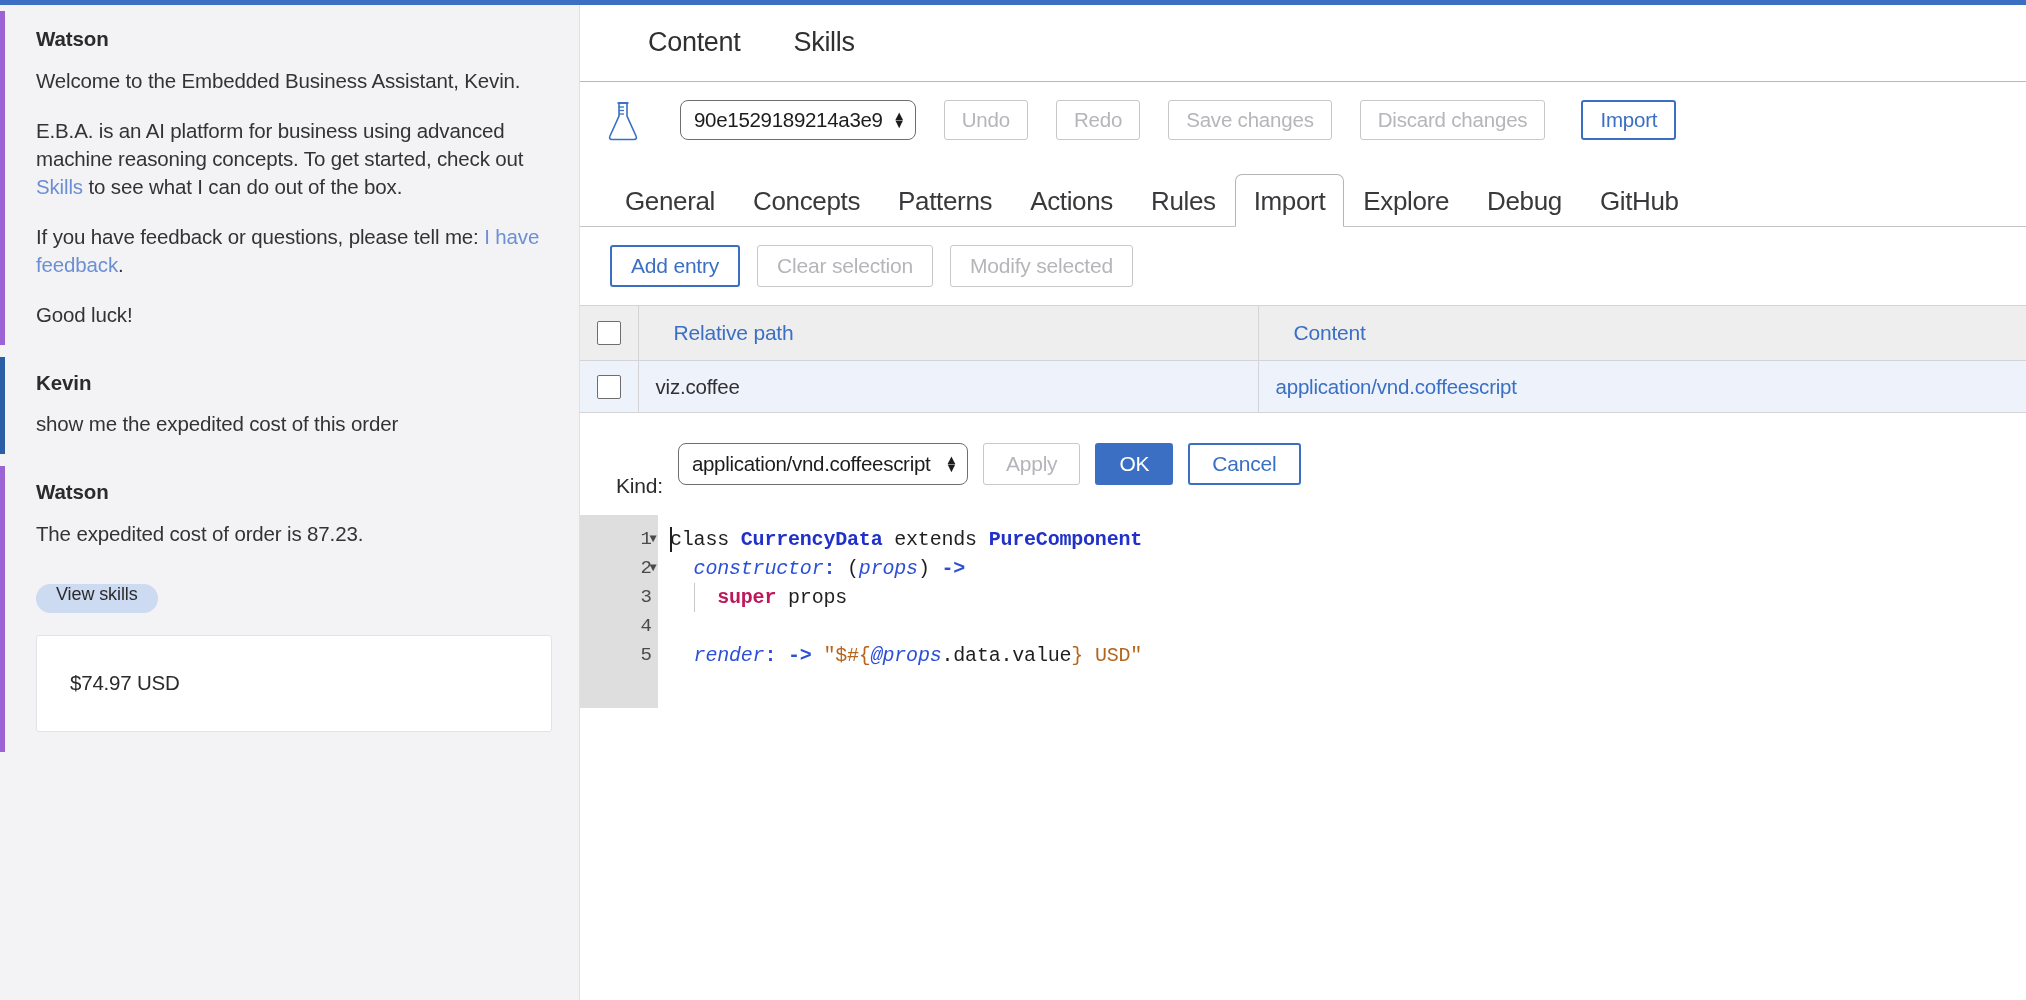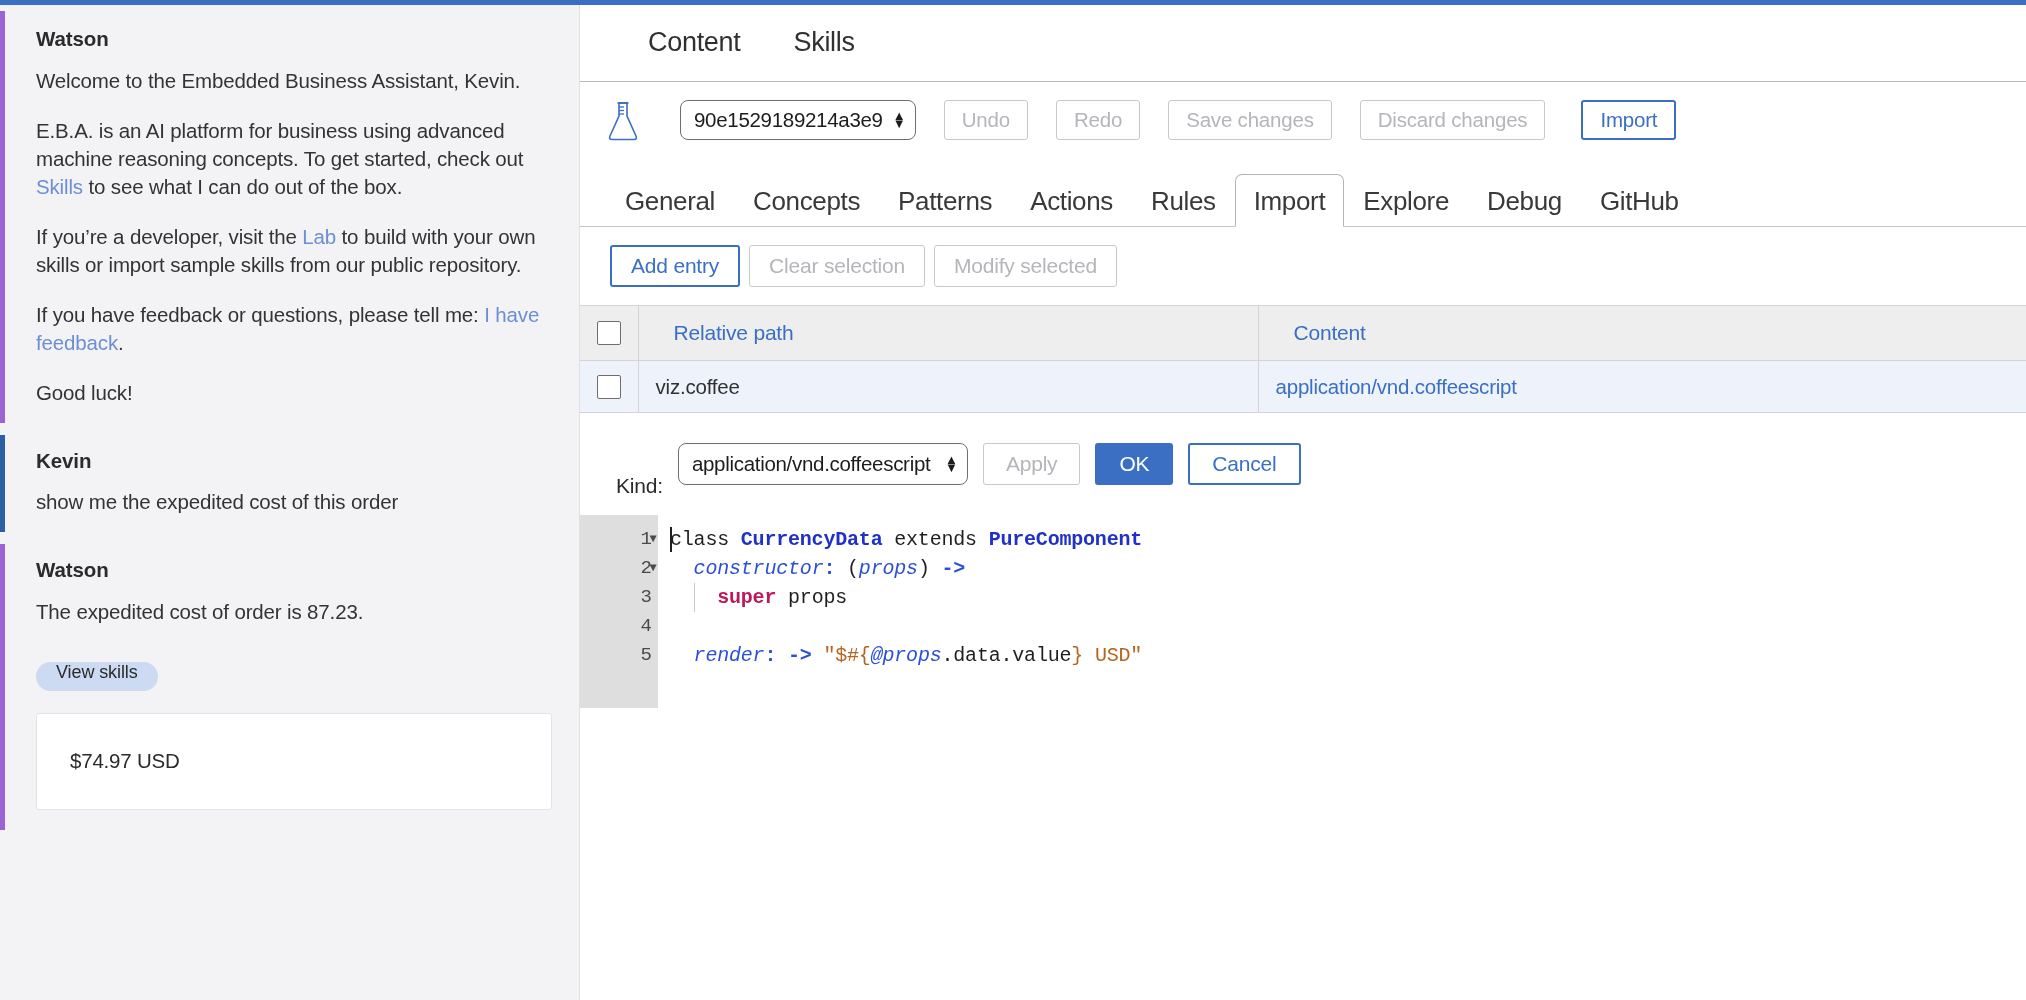--- a/index.html
+++ b/index.html
@@ -235,21 +235,21 @@
     border-radius: 7px 7px 0 0;
     background: #ffffff;
     padding-top: 13px;
     margin-bottom: -1px;
   }
 
   
   .entry-actions {
     display: flex;
     align-items: center;
-    gap: 9px;
+    gap: 17px;
     padding: 18px 0 18px 30px;
   }
   .entry-actions .btn { height: 42px; font-size: 21px; padding: 0 19px; }
 
   
   .asset-table {
     width: 100%;
     border-collapse: collapse;
     table-layout: fixed;
   }
@@ -405,23 +405,20 @@
       <div class="msg-author">Watson</div>
 
       <p class="msg-para">
         <span>Welcome to the Embedded Business Assistant, Kevin.</span>
       </p>
 
       <p class="msg-para">
         <span>E.B.A. is an AI platform for business using advanced machine reasoning concepts. To get started, check out </span><span class="msg-link">Skills</span><span> to see what I can do out of the box.</span>
       </p>
 
-      <p class="msg-para">
-        <span>If you’re a developer, visit the </span><span class="msg-link">Lab</span><span> to build with your own skills or import sample skills from our public repository.</span>
-      </p>
 
       <p class="msg-para">
         <span>If you have feedback or questions, please tell me: </span><span class="msg-link">I have feedback</span><span>.</span>
       </p>
 
       <p class="msg-para">
         <span>Good luck!</span>
       </p>
     </div>
 

